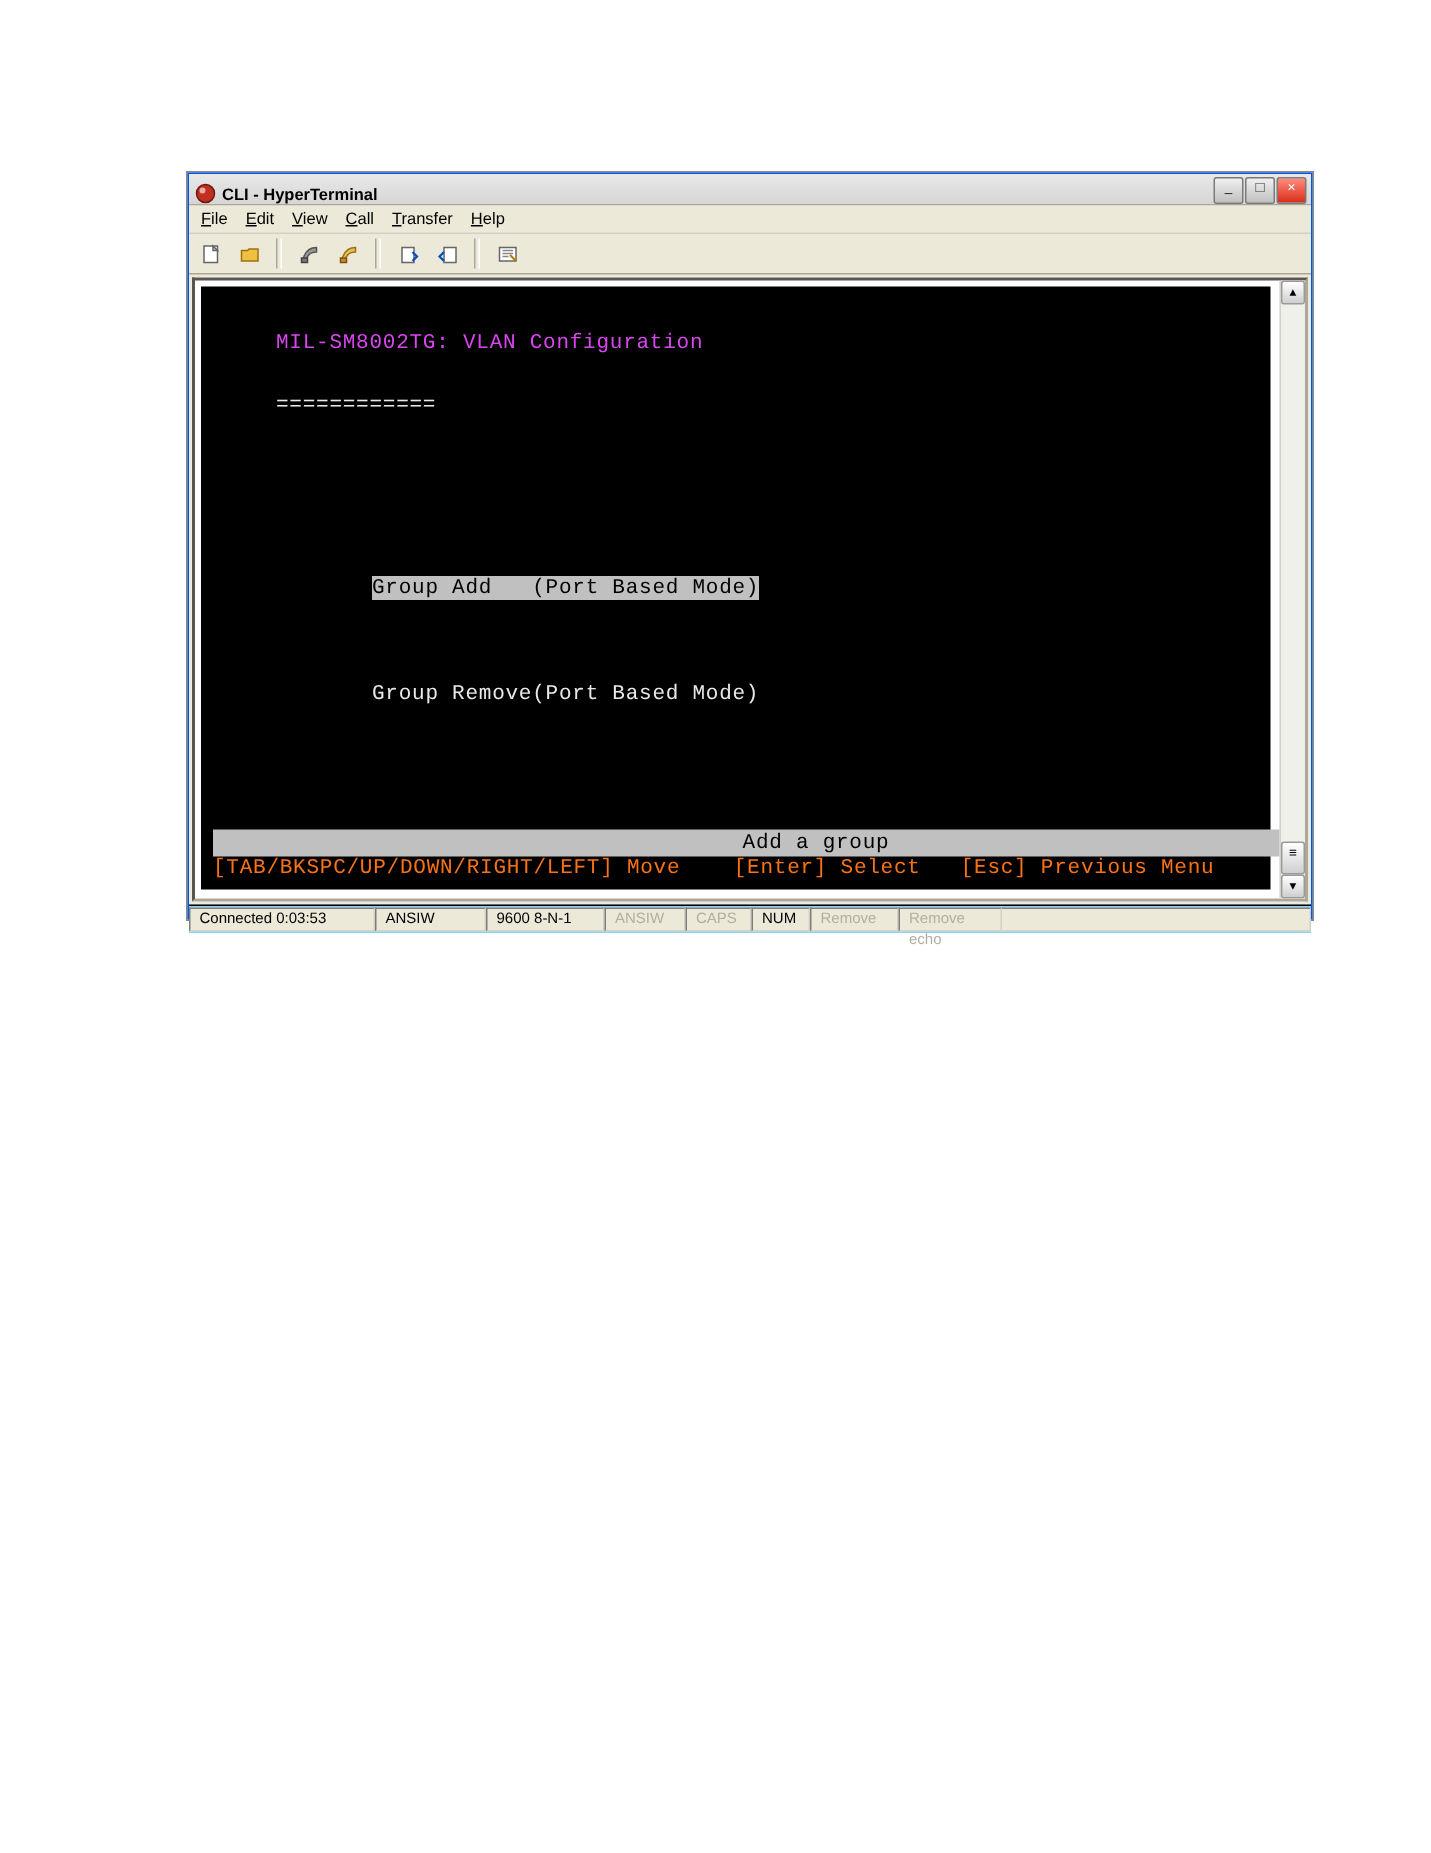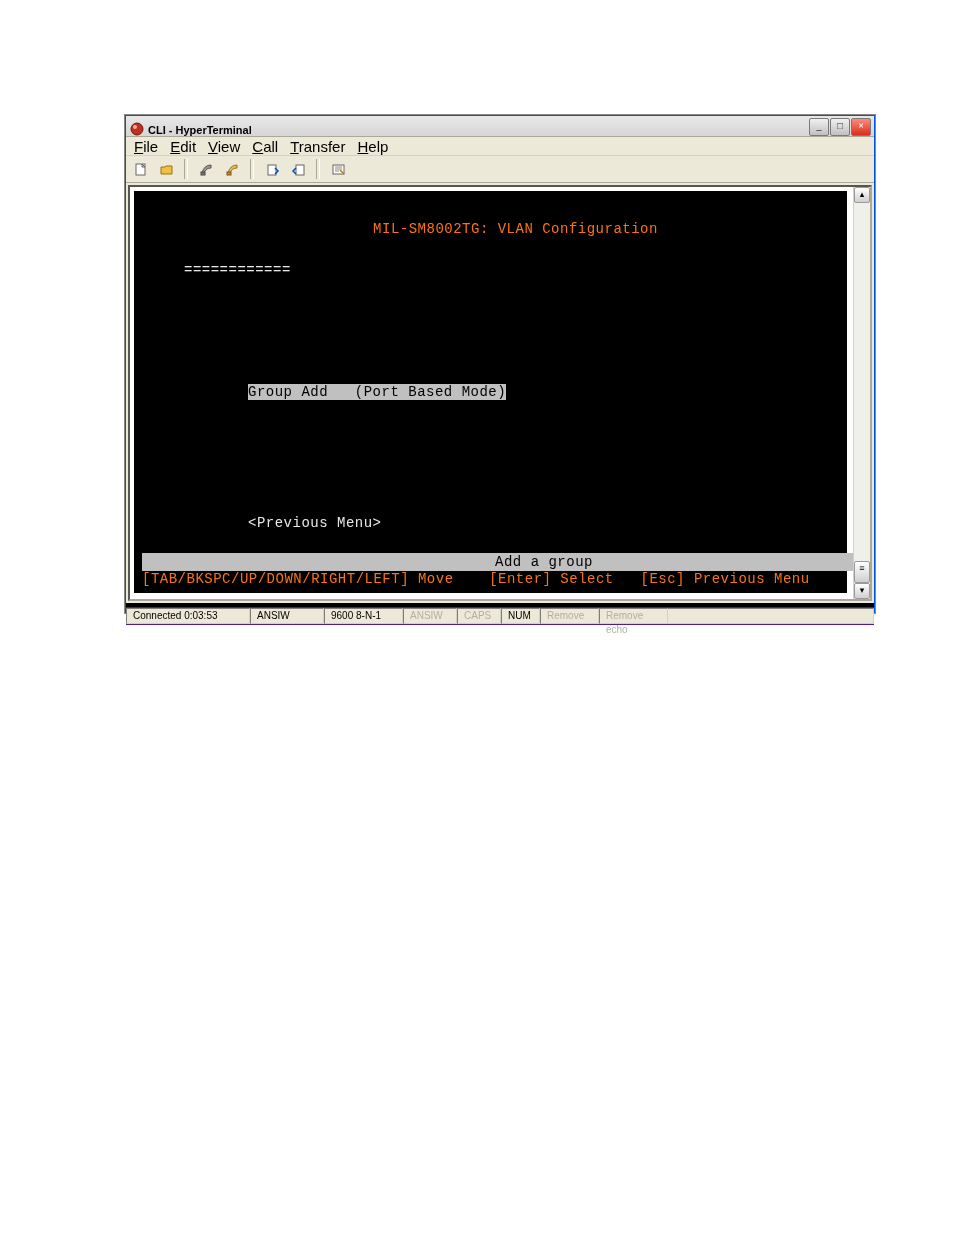--- a/index.html
+++ b/index.html
@@ -60,21 +60,21 @@
     background: linear-gradient(#ff8a7c,#d92e1a);
     color:#fff;
     font-weight:bold;
   }
   .menubar {
     height:18px;
     background:#ece9d8;
     display:flex;
     align-items:center;
     padding:0 2px;
-    font-size:15px;
+    font-size:11px;
     border-bottom:1px solid #d4d0c8;
   }
   .menubar span {
     padding:1px 6px;
   }
   .menubar u{text-decoration:underline;}
   .toolbar {
     height:26px;
     background:#ece9d8;
     display:flex;
@@ -121,23 +121,22 @@
   .scrollbar-v .arrow, .scrollbar-v .thumb {
     width:14px;background:linear-gradient(#fff,#cfcfcf);
     border:1px solid #9a9a9a;border-radius:2px;
     font-size:9px;text-align:center;line-height:12px;
   }
   .scrollbar-v .arrow{height:14px;}
   .scrollbar-v .thumb{height:20px;}
   .scrollbar-v .track{flex:1;}
   .terminal .title-line{
     padding-left:50px;
-    color:#f97316;
+    color:#d946ef;
     font-weight:normal;
-    text-align:center;
   }
   .terminal .underline{
     padding-left:50px;
     color:#e8e8e8;
   }
   .menuitem{
     padding-left:114px;
     color:#e8e8e8;
   }
   .menuitem.selected{
@@ -162,22 +161,22 @@
   .helpline{
     position:absolute;
     left:8px;bottom:4px;
     color:#f97316;
     font-family:"Courier New",monospace;
     font-size:14px;
     letter-spacing:0.5px;
   }
   .statusbar{
     height:18px;
-    background:#4c1d95;
-    border-top:4px solid #000000;
+    background:#7dd3fc;
+    border-top:1px solid #000000;
     display:flex;
     align-items:center;
     font-size:10px;
     color:#555;
   }
   .statusbar .cell{
     border:1px inset #d4d0c8;
     height:14px;line-height:14px;
     padding:0 6px;
     margin-right:0px;
@@ -266,20 +265,21 @@
   </div>
 
   <div class="terminal-wrap">
     <div class="terminal">
 <div class="title-line">MIL-SM8002TG: VLAN Configuration</div>
 <div class="underline">============</div>
 <div>&nbsp;</div>
 <div>&nbsp;</div>
 <div class="menuitem selected"><span>Group Add   (Port Based Mode)</span></div>
 <div style="height:10px"></div>
+<div class="menuitem"><span>Group Remove(Port Based Mode)</span></div>
 <div style="height:10px"></div>
 <div style="height:10px"></div>
 <div class="menuitem"><span>&lt;Previous Menu&gt;</span></div>
 
       <div class="hintbar">Add a group</div>
       <div class="helpline">[TAB/BKSPC/UP/DOWN/RIGHT/LEFT] Move    [Enter] Select   [Esc] Previous Menu</div>
     </div>
 
     <div class="scrollbar-v">
       <div class="arrow">▴</div>

